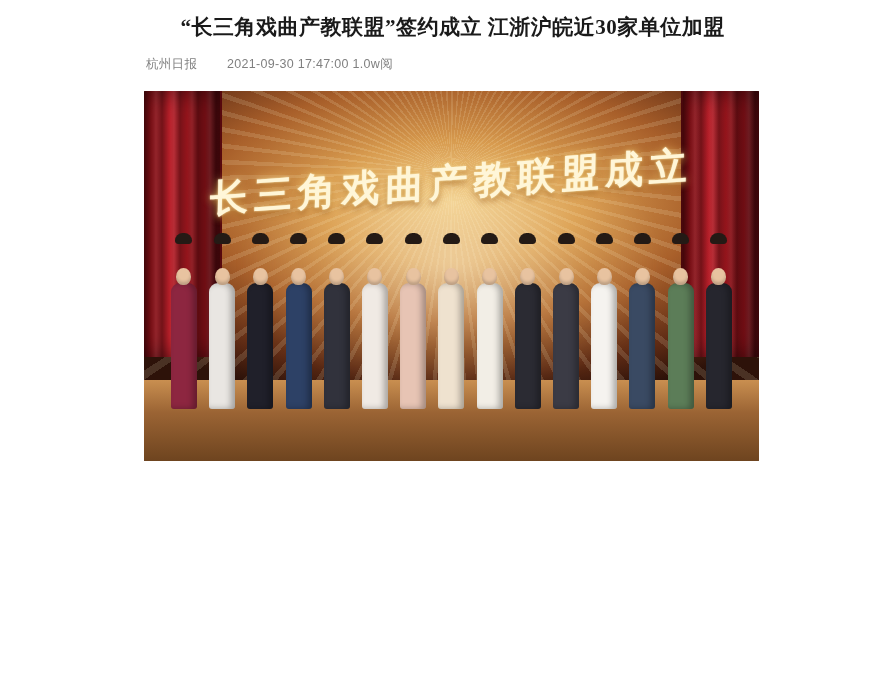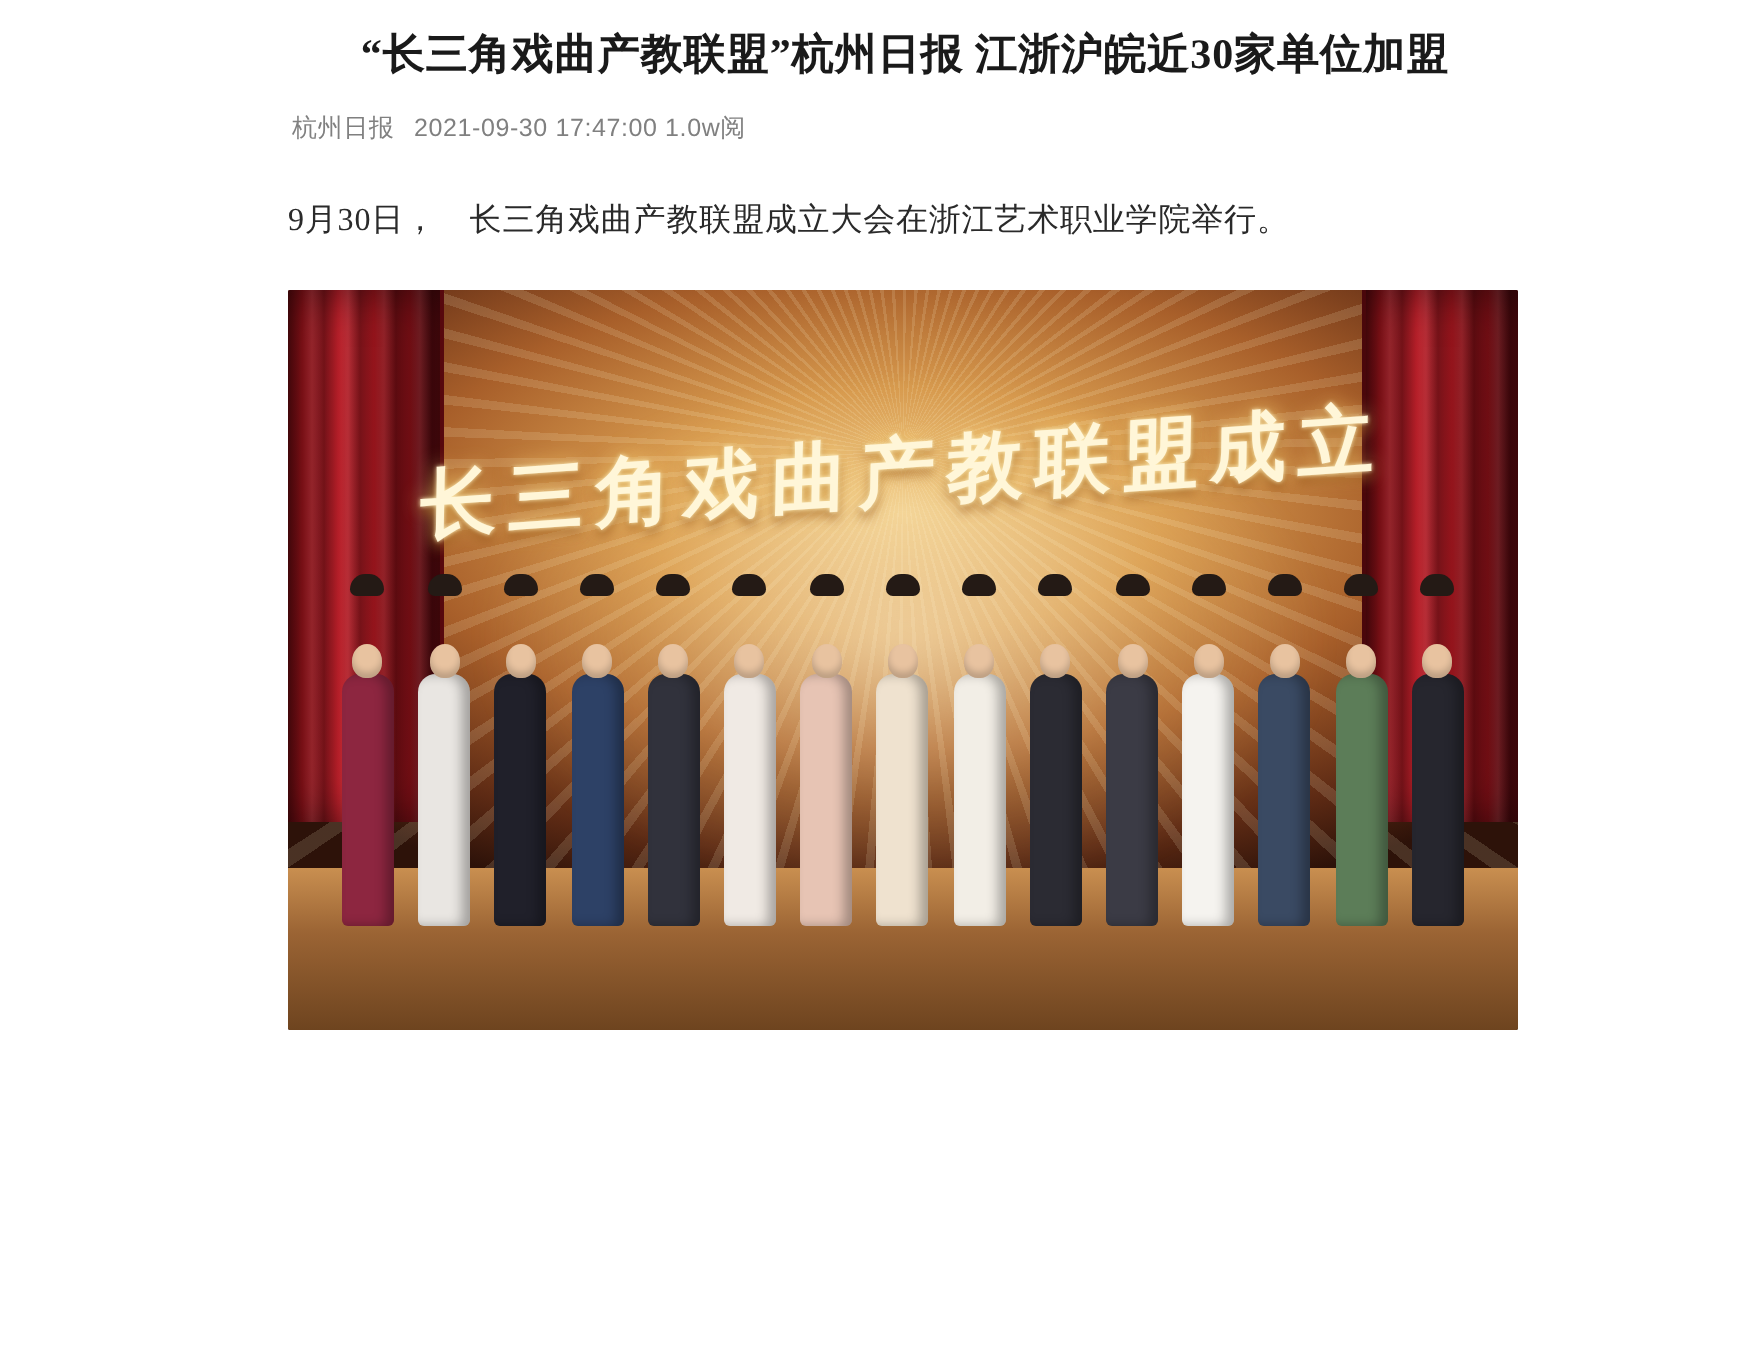--- a/index.html
+++ b/index.html
@@ -40,21 +40,21 @@
     margin-top: 14px;
     font-size: 12.5px;
     color: #808080;
     font-family: "Liberation Sans", sans-serif;
     letter-spacing: 0.3px;
     padding-left: 2px;
   }
   .meta span {
     display: inline-block;
   }
-  .meta .meta-source { margin-right: 6px; }
+  .meta .meta-source { margin-right: 26px; }
   .meta .meta-date { margin-right: 0; }
   .meta .meta-views { margin-right: 0; }
   .byline {
     margin-top: 18px;
     text-align: right;
     font-family: "Liberation Serif", serif;
     font-size: 16px;
     font-weight: bold;
     color: #222222;
     letter-spacing: 2px;
@@ -193,30 +193,29 @@
     z-index: 1;
     box-shadow: inset -4px 0 6px rgba(0,0,0,0.3);
   }
 </style>
 </head>
 <body>
 
 <div class="page">
   <div class="article">
 
-    <h1 class="headline">“长三角戏曲产教联盟”杭州日报 江浙沪皖近30家单位加盟</h1>
+    <h1 class="headline">“长三角戏曲产教联盟”签约成立 江浙沪皖近30家单位加盟</h1>
 
     <div class="meta">
       <span class="meta-source">杭州日报</span>
       <span class="meta-date">2021-09-30 17:47:00</span>
       <span class="meta-views">1.0w阅</span>
     </div>
 
 
-    <p class="para">9月30日，　长三角戏曲产教联盟成立大会在浙江艺术职业学院举行。</p>
 
     <div class="figure">
       <div class="stage"></div>
       <div class="stage-rays"></div>
       <div class="stage-glow"></div>
       <div class="curtain-left"></div>
       <div class="curtain-right"></div>
       <div class="stage-title">长三角戏曲产教联盟成立</div>
       <div class="stage-floor"></div>
       <div class="crowd">

